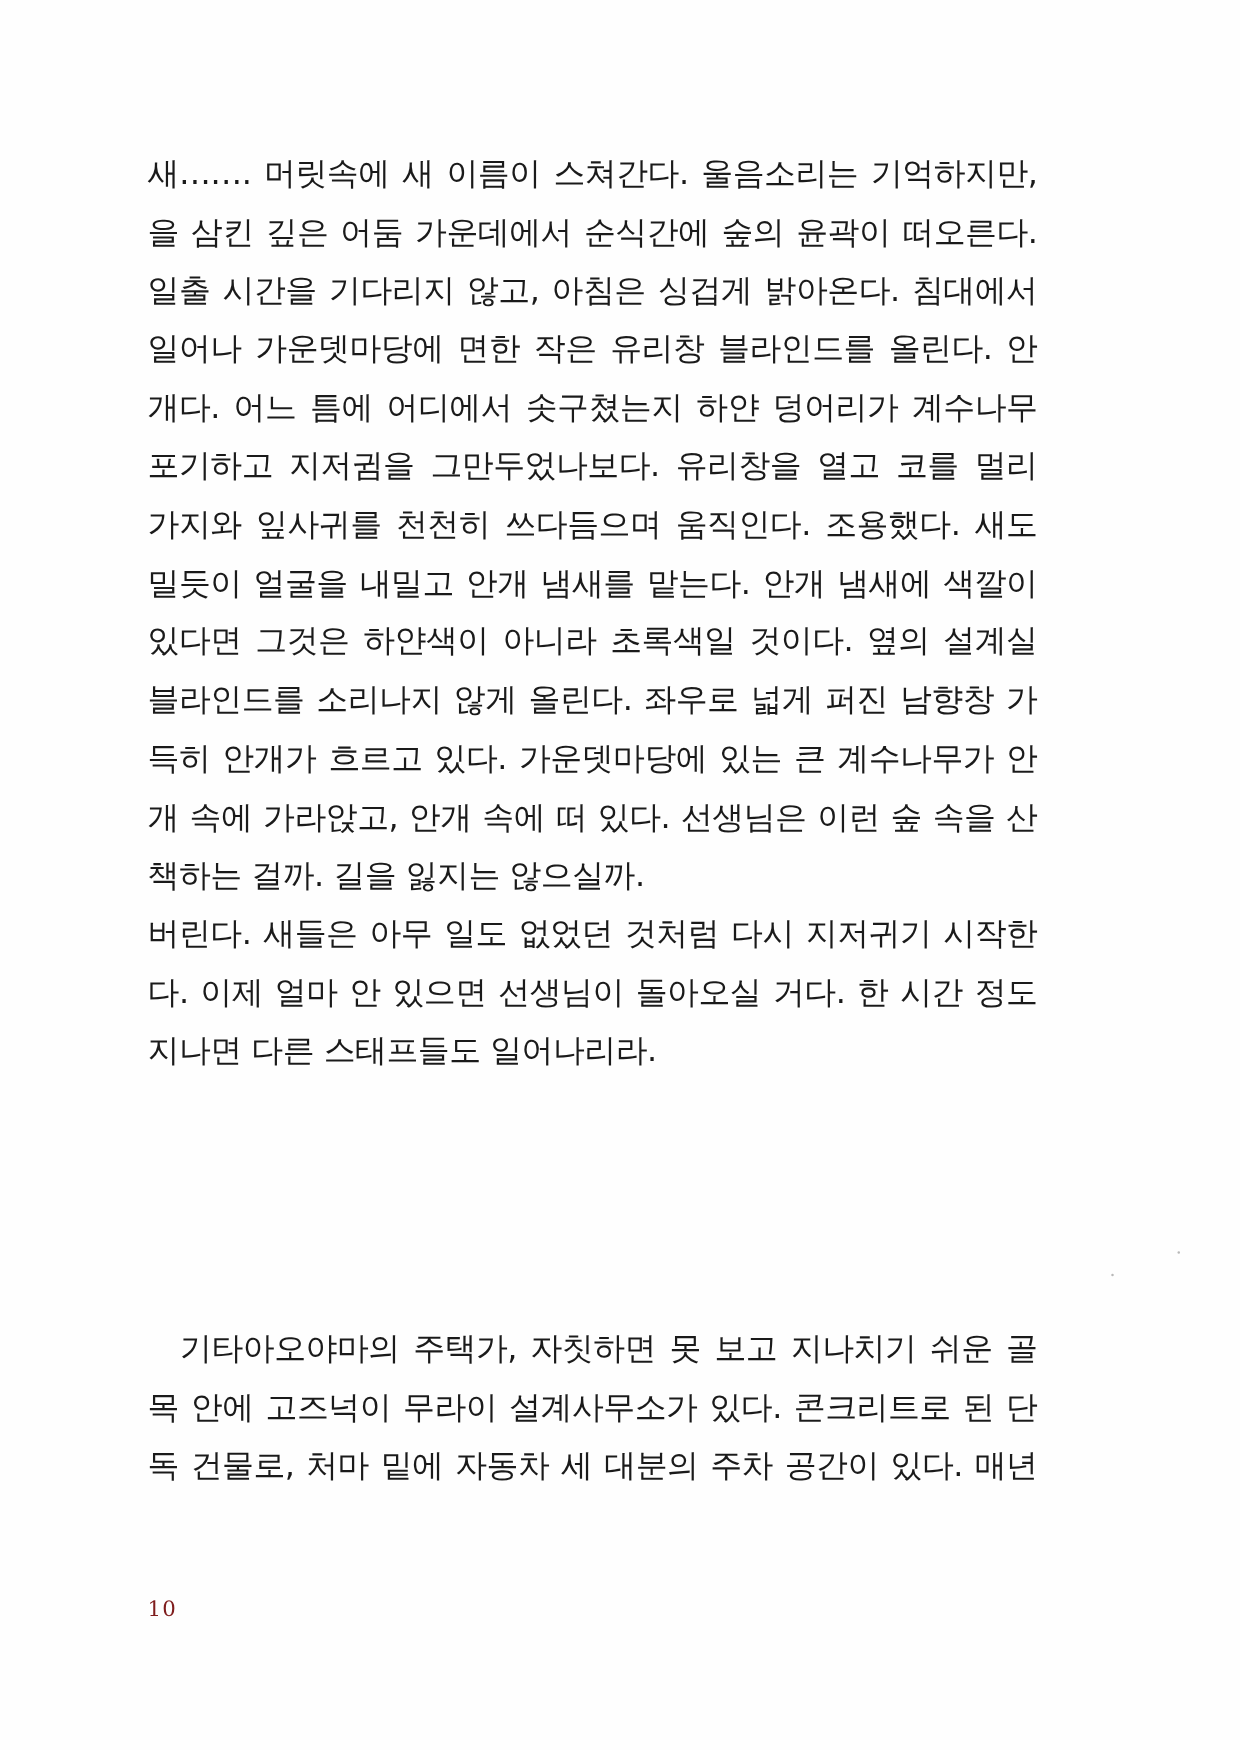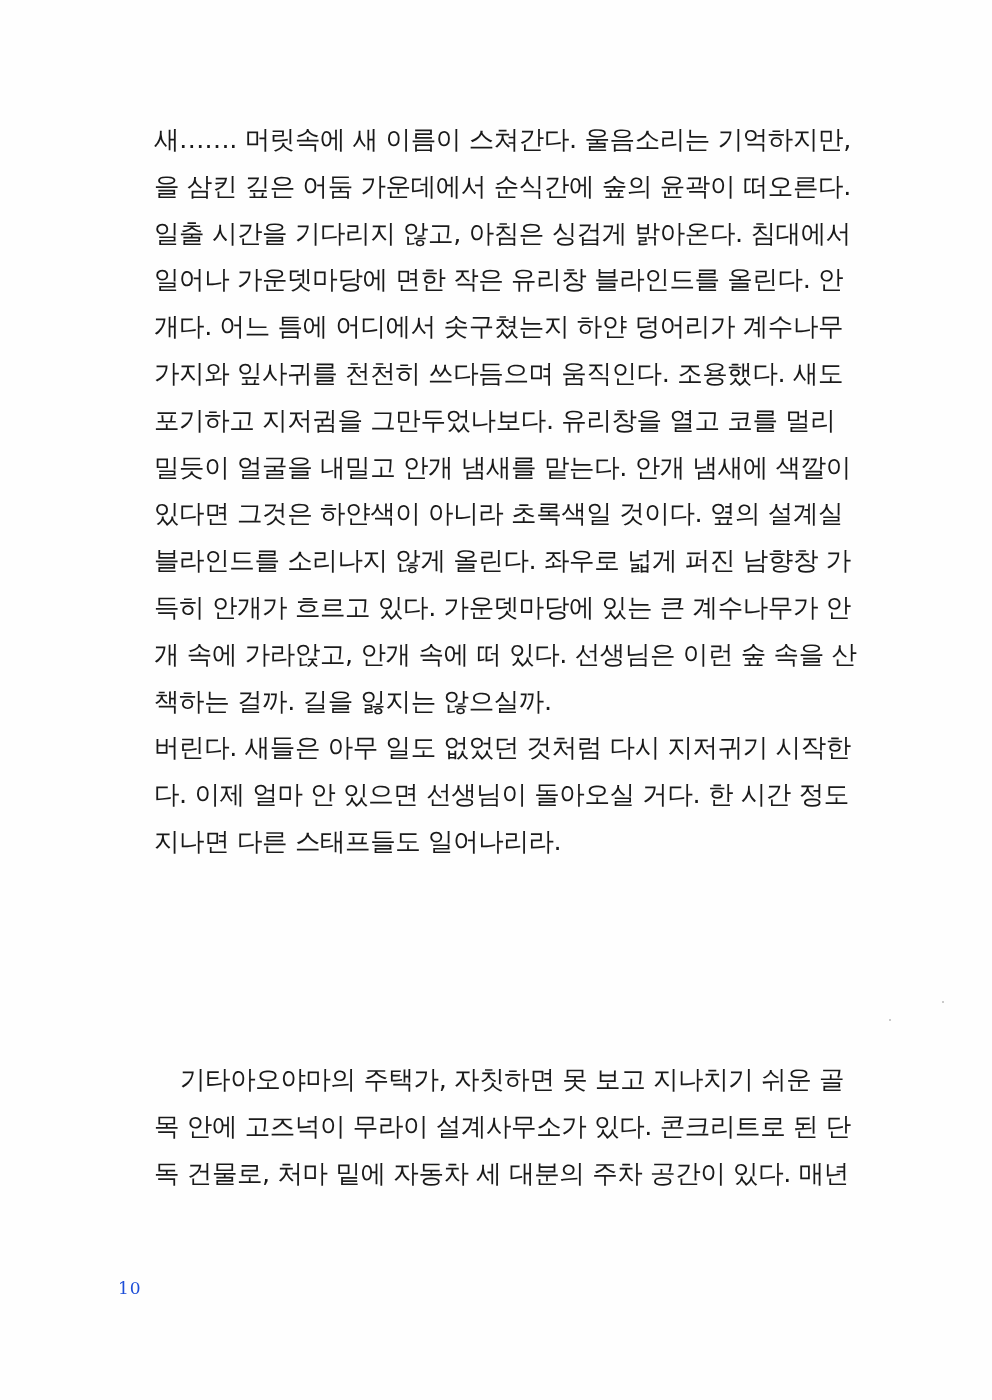--- a/index.html
+++ b/index.html
@@ -33,64 +33,63 @@
       word-break: keep-all;
       text-align: justify;
       text-align-last: justify;
     }
     .text-block .line {
       display: block;
       white-space: nowrap;
       height: 46.8px;
       text-align: justify;
       text-align-last: justify;
-      margin-left: 36px;
     }
     .text-block .line.last {
       text-align-last: left;
     }
     .text-block .line.indent {
       padding-left: 26px;
     }
     .section-1 { top: 116px; }
     .section-2 { top: 1056px; }
     .underlined {
       text-underline-offset: 5px;
       text-decoration-thickness: 1.5px;
     }
     .page-number {
       position: absolute;
       left: 118px;
       top: 1278px;
       font-family: "DejaVu Serif", serif;
       font-size: 17px;
       letter-spacing: 1px;
-      color: #1d4ed8;
+      color: #7f1d1d;
     }
     .speck {
       position: absolute;
       width: 2px;
       height: 2px;
       background: #b8b8b8;
       border-radius: 1px;
     }
   </style>
 </head>
 <body>
 
 <div class="page">
 
   <div class="text-block section-1">
     <span class="line">새……. 머릿속에 새 이름이 스쳐간다. 울음소리는 기억하지만,</span>
     <span class="line">을 삼킨 깊은 어둠 가운데에서 순식간에 숲의 윤곽이 떠오른다.</span>
     <span class="line">일출 시간을 기다리지 않고, 아침은 싱겁게 밝아온다. 침대에서</span>
     <span class="line">일어나 가운뎃마당에 면한 작은 유리창 블라인드를 올린다. 안</span>
     <span class="line">개다. 어느 틈에 어디에서 솟구쳤는지 하얀 덩어리가 계수나무</span>
+    <span class="line">포기하고 지저귐을 그만두었나보다. 유리창을 열고 코를 멀리</span>
     <span class="line">가지와 잎사귀를 천천히 쓰다듬으며 움직인다. 조용했다. 새도</span>
-    <span class="line">포기하고 지저귐을 그만두었나보다. 유리창을 열고 코를 멀리</span>
     <span class="line">밀듯이 얼굴을 내밀고 안개 냄새를 맡는다. 안개 냄새에 색깔이</span>
     <span class="line">있다면 그것은 하얀색이 아니라 초록색일 것이다. 옆의 설계실</span>
     <span class="line">블라인드를 소리나지 않게 올린다. 좌우로 넓게 퍼진 남향창 가</span>
     <span class="line"><span>득히 안개가 </span><span class="underlined">흐르고</span><span> 있다. 가운뎃마당에 있는 큰 계수나무가 안</span></span>
     <span class="line">개 속에 가라앉고, 안개 속에 떠 있다. 선생님은 이런 숲 속을 산</span>
     <span class="line last">책하는 걸까. 길을 잃지는 않으실까.</span>
     <span class="line">버린다. 새들은 아무 일도 없었던 것처럼 다시 지저귀기 시작한</span>
     <span class="line">다. 이제 얼마 안 있으면 선생님이 돌아오실 거다. 한 시간 정도</span>
     <span class="line last">지나면 다른 스태프들도 일어나리라.</span>
   </div>

